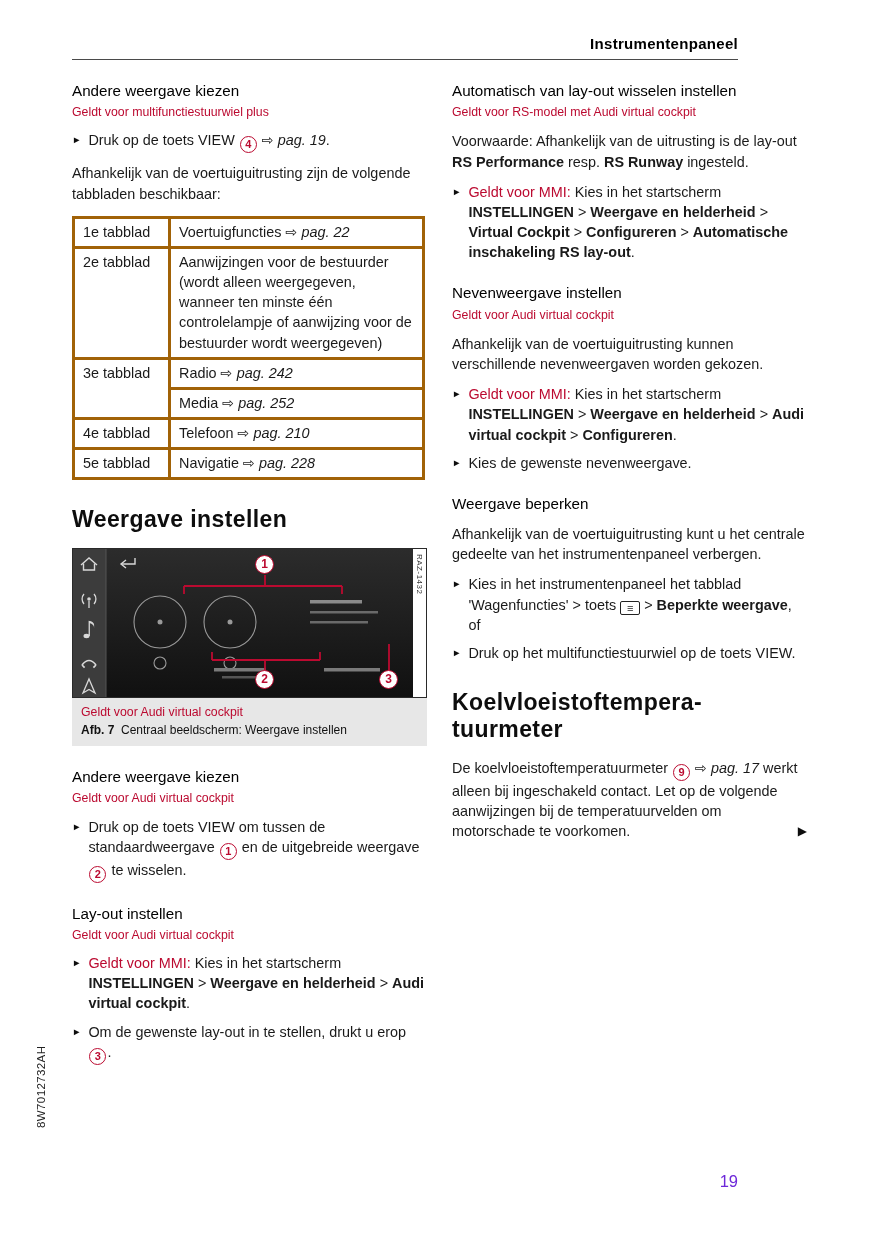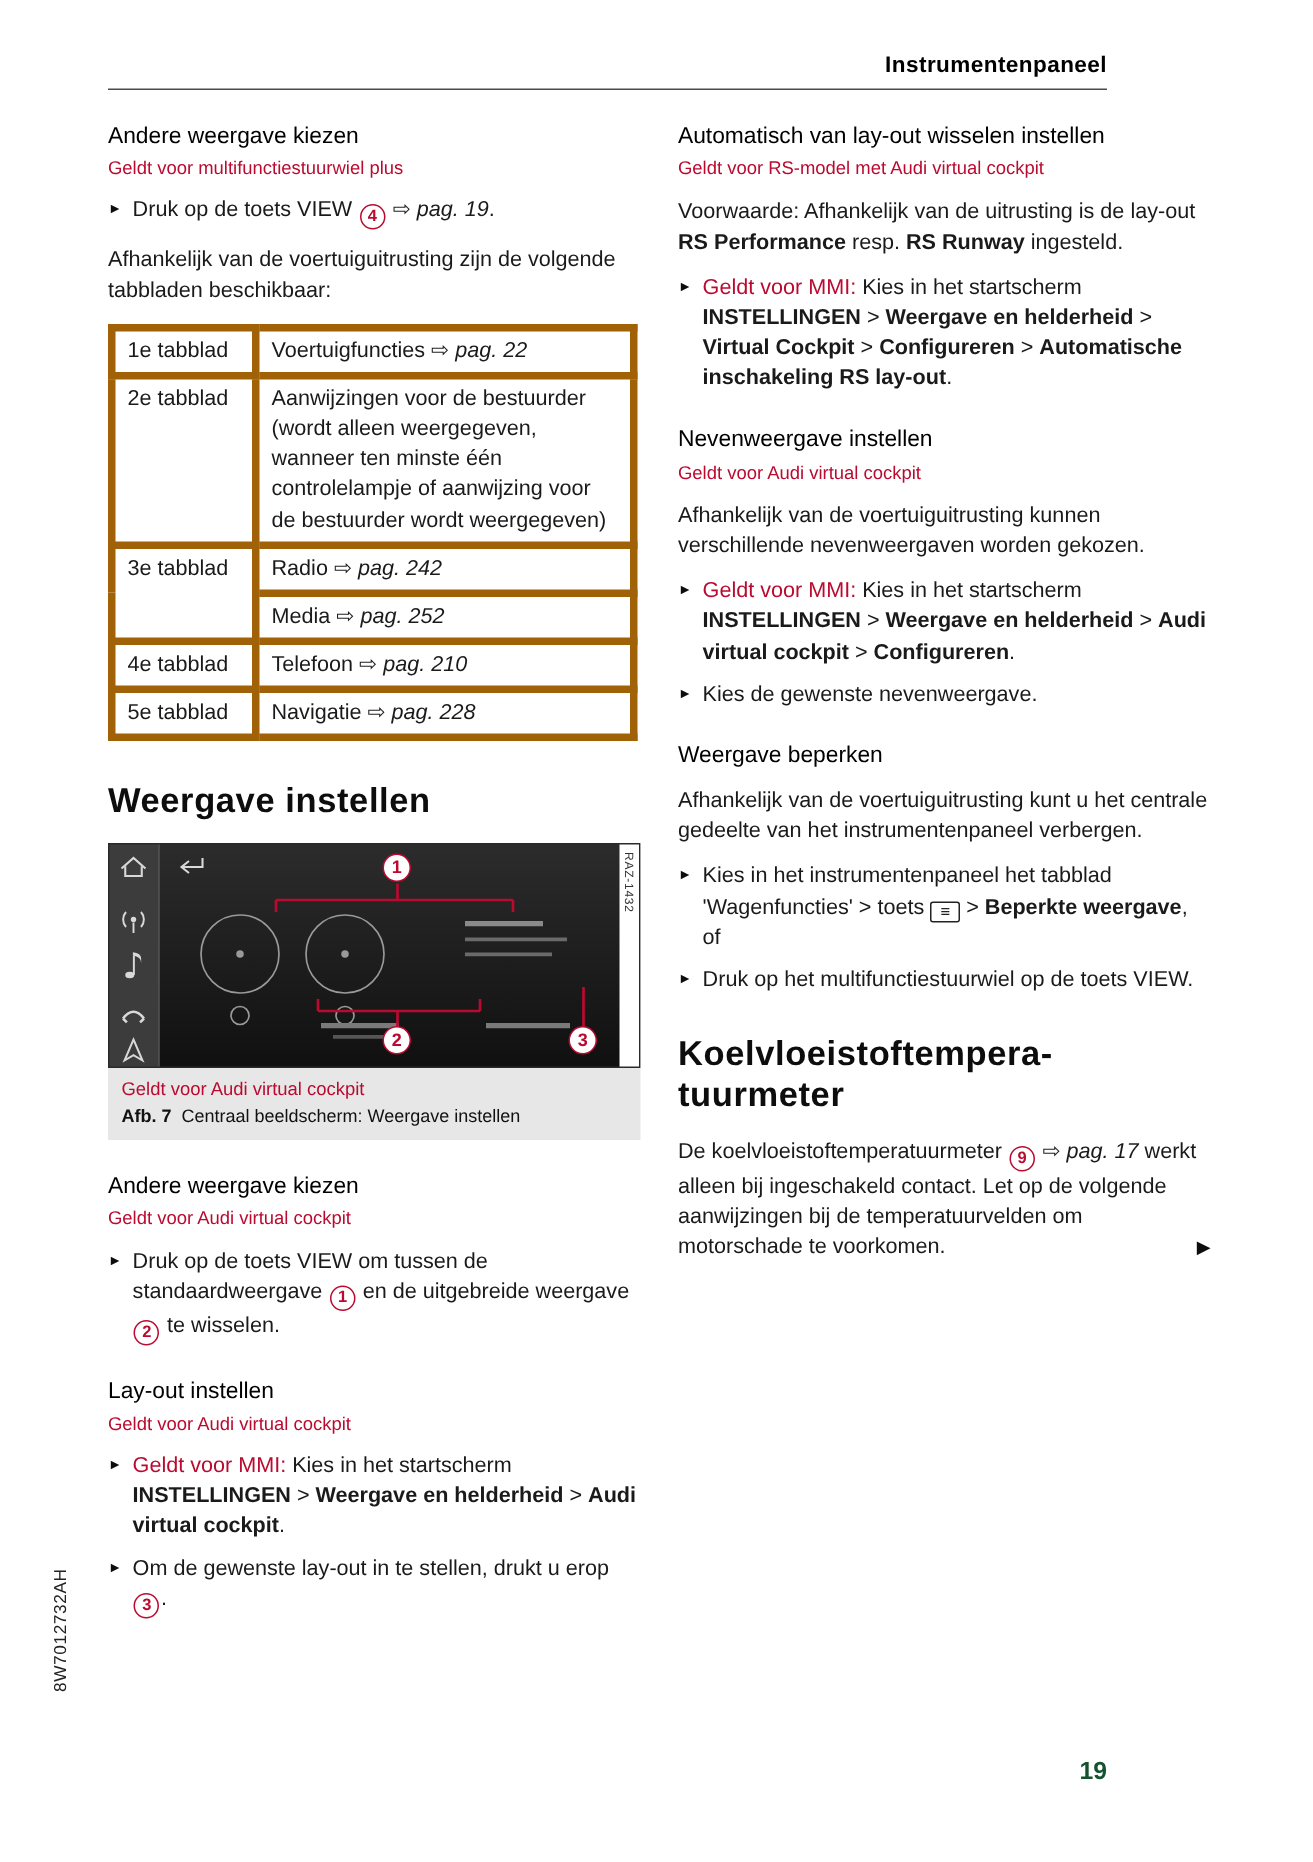--- a/index.html
+++ b/index.html
@@ -37,21 +37,21 @@
     color:var(--red);font-size:11px;font-weight:700;line-height:1;
     vertical-align:-3px;margin:0 1px;
   }
   .seg-keyicon{
     display:inline-flex;align-items:center;justify-content:center;
     width:20px;height:14px;border:1.2px solid #222;border-radius:2px;
     font-size:11px;line-height:1;vertical-align:-2px;color:#222;background:#fff;
   }
 
   .tabs-table{border-collapse:collapse;width:100%;margin:12px 0 4px;}
-  .tabs-table td{border:5px solid #a16207;padding:3px 8px 4px;vertical-align:top;}
+  .tabs-table td{border:3px solid #a16207;padding:3px 8px 4px;vertical-align:top;}
   .tabs-table td.lbl{width:96px;white-space:nowrap;}
 
   .fig{margin:2px 0 16px;width:355px;}
   .fig-canvas{position:relative;width:355px;height:150px;}
   .fig-canvas svg{display:block;}
   .callout{
     position:absolute;width:19px;height:19px;border:1.7px solid var(--red);border-radius:50%;
     background:#fff;color:var(--red);font-weight:700;font-size:12px;
     display:flex;align-items:center;justify-content:center;
   }
@@ -63,21 +63,21 @@
   .cap-applies{color:var(--red);font-size:12.3px;margin-bottom:1px;}
   .cap-text{font-size:12px;white-space:pre-wrap;color:#111;}
 
   .last-para-wrap{position:relative;}
   .cont-arrow{position:absolute;right:-2px;bottom:1px;font-size:12px;color:#0d0d0d;}
 
   .spine{
     position:absolute;left:33px;top:1128px;transform:rotate(-90deg);transform-origin:0 0;
     font-size:11.5px;letter-spacing:.4px;color:#222;white-space:nowrap;
   }
-  .pageno{position:absolute;right:70px;top:1170px;font-weight:700;font-size:16.5px;color:#14532d;}
+  .pageno{position:absolute;right:70px;top:1170px;font-weight:400;font-size:16.5px;color:#6d28d9;}
 </style>
 </head>
 <body>
 
 <div class="page">
 
   <div class="header-title">Instrumentenpaneel</div>
   <div class="rule"></div>
 
   <div class="columns">

